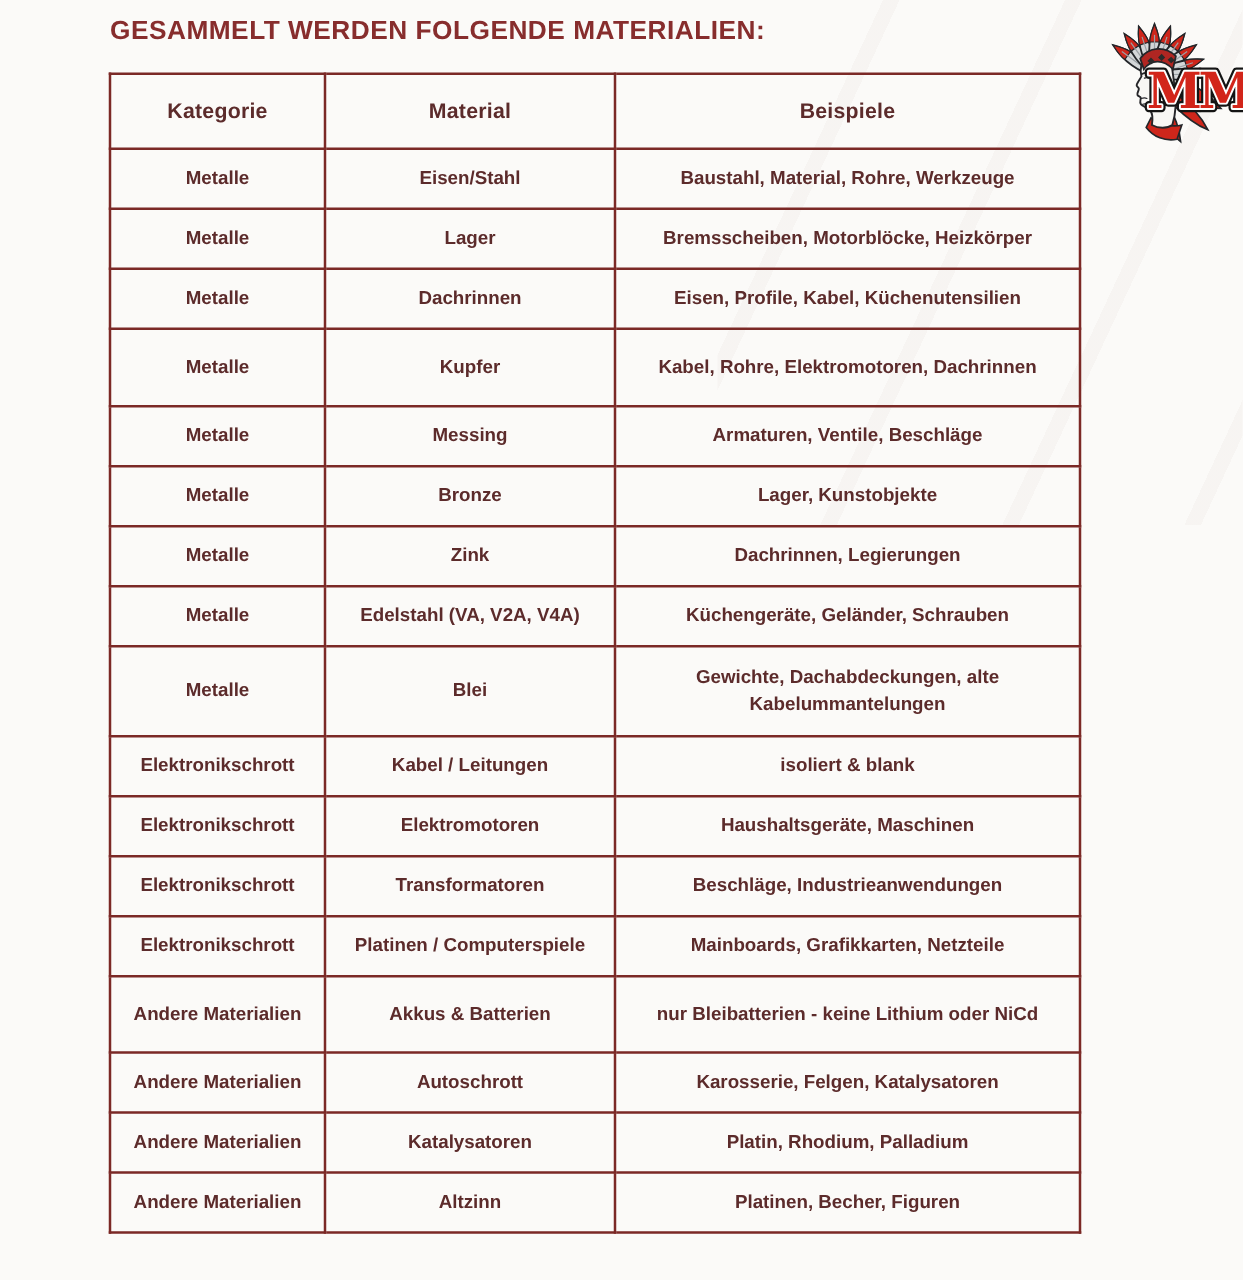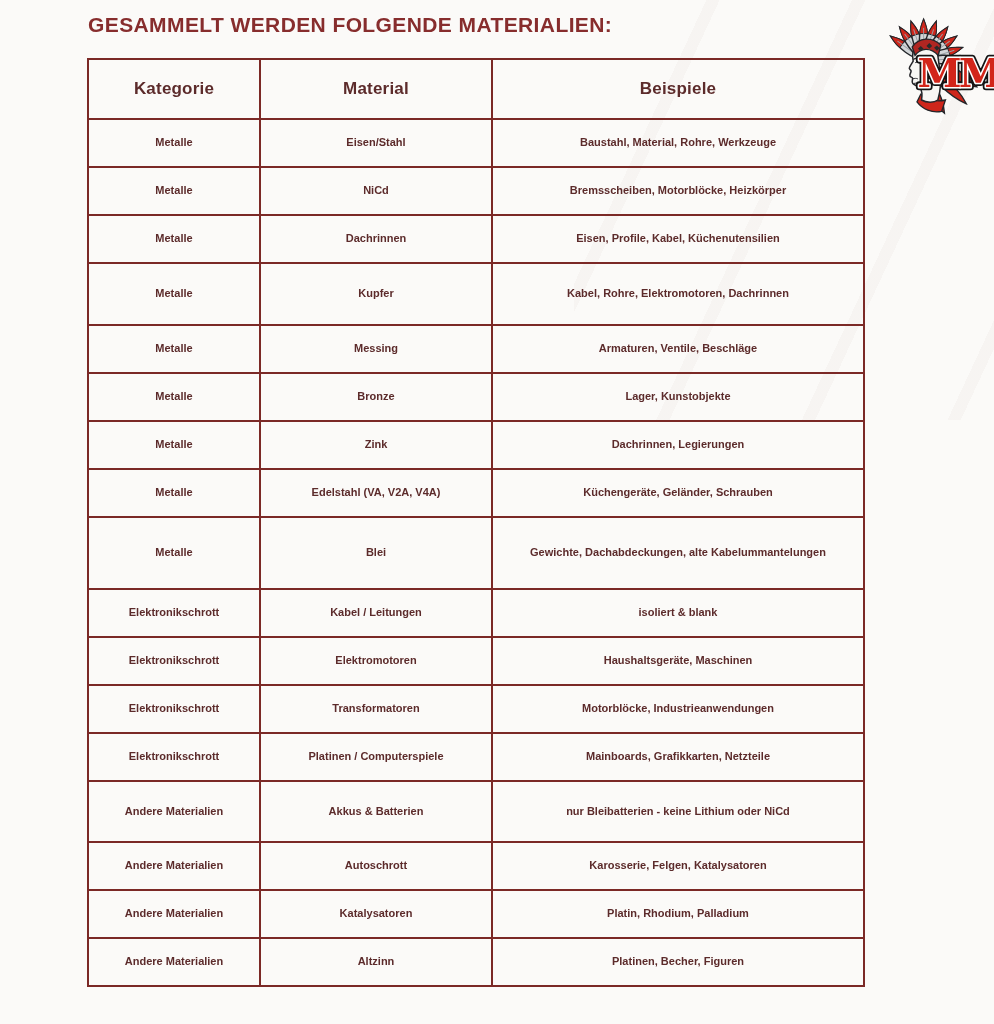--- a/index.html
+++ b/index.html
@@ -48,21 +48,21 @@
     color: var(--celltext, #5c2b2b);
     font-weight: bold;
     padding: 2px 8px;
     line-height: 1.45;
   }
   .materials th {
     font-size: 17px;
     height: 60px;
     letter-spacing: 0.2px;
   }
-  .materials td { font-size: 11px; }
+  .materials td { font-size: 15px; }
   .materials tbody tr { height: 48px; }
   .materials tbody tr:nth-child(4)  { height: 62px; }
   .materials tbody tr:nth-child(9)  { height: 72px; }
   .materials tbody tr:nth-child(14) { height: 61px; }
 </style>
 </head>
 <body>
 
 <div class="bg-streaks"></div>
 
@@ -161,21 +161,21 @@
     </tr>
   </thead>
   <tbody>
     <tr>
       <td>Metalle</td>
       <td>Eisen/Stahl</td>
       <td>Baustahl, Material, Rohre, Werkzeuge</td>
     </tr>
     <tr>
       <td>Metalle</td>
-      <td>NiCd</td>
+      <td>Lager</td>
       <td>Bremsscheiben, Motorblöcke, Heizkörper</td>
     </tr>
     <tr>
       <td>Metalle</td>
       <td>Dachrinnen</td>
       <td>Eisen, Profile, Kabel, Küchenutensilien</td>
     </tr>
     <tr>
       <td>Metalle</td>
       <td>Kupfer</td>
@@ -212,21 +212,21 @@
       <td>isoliert &amp; blank</td>
     </tr>
     <tr>
       <td>Elektronikschrott</td>
       <td>Elektromotoren</td>
       <td>Haushaltsgeräte, Maschinen</td>
     </tr>
     <tr>
       <td>Elektronikschrott</td>
       <td>Transformatoren</td>
-      <td>Motorblöcke, Industrieanwendungen</td>
+      <td>Beschläge, Industrieanwendungen</td>
     </tr>
     <tr>
       <td>Elektronikschrott</td>
       <td>Platinen / Computerspiele</td>
       <td>Mainboards, Grafikkarten, Netzteile</td>
     </tr>
     <tr>
       <td>Andere Materialien</td>
       <td>Akkus &amp; Batterien</td>
       <td>nur Bleibatterien - keine Lithium oder NiCd</td>

